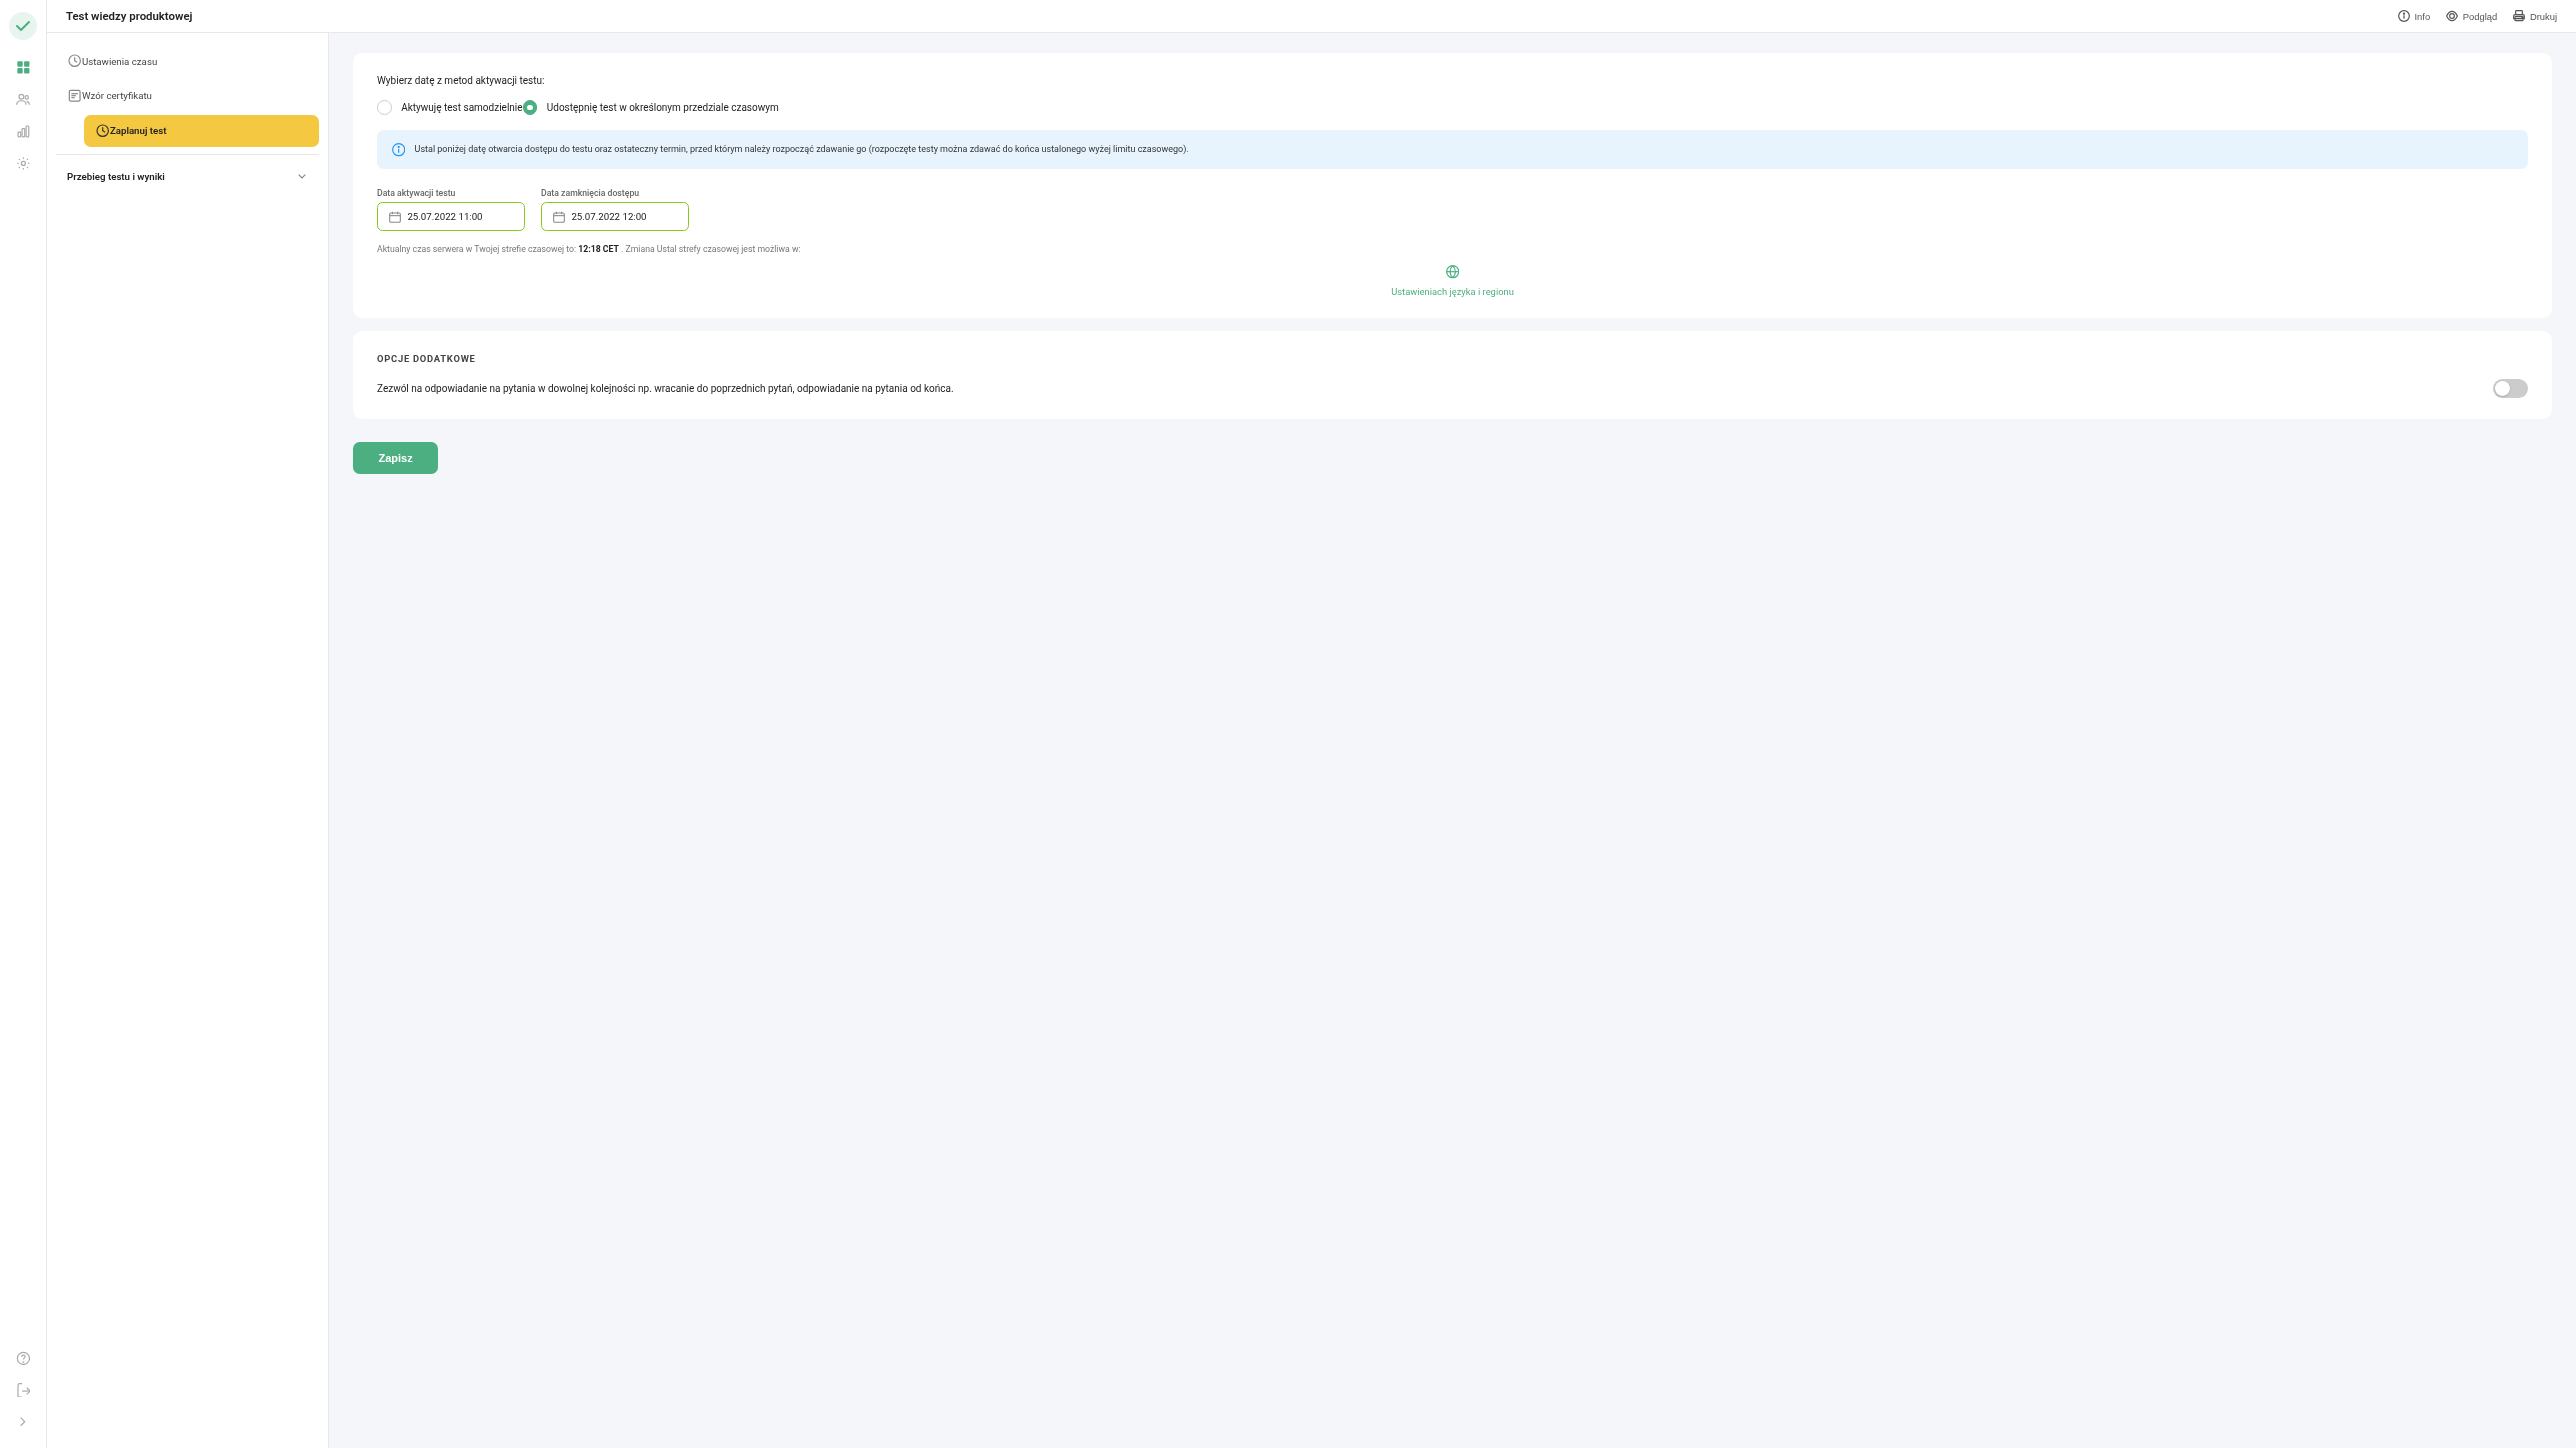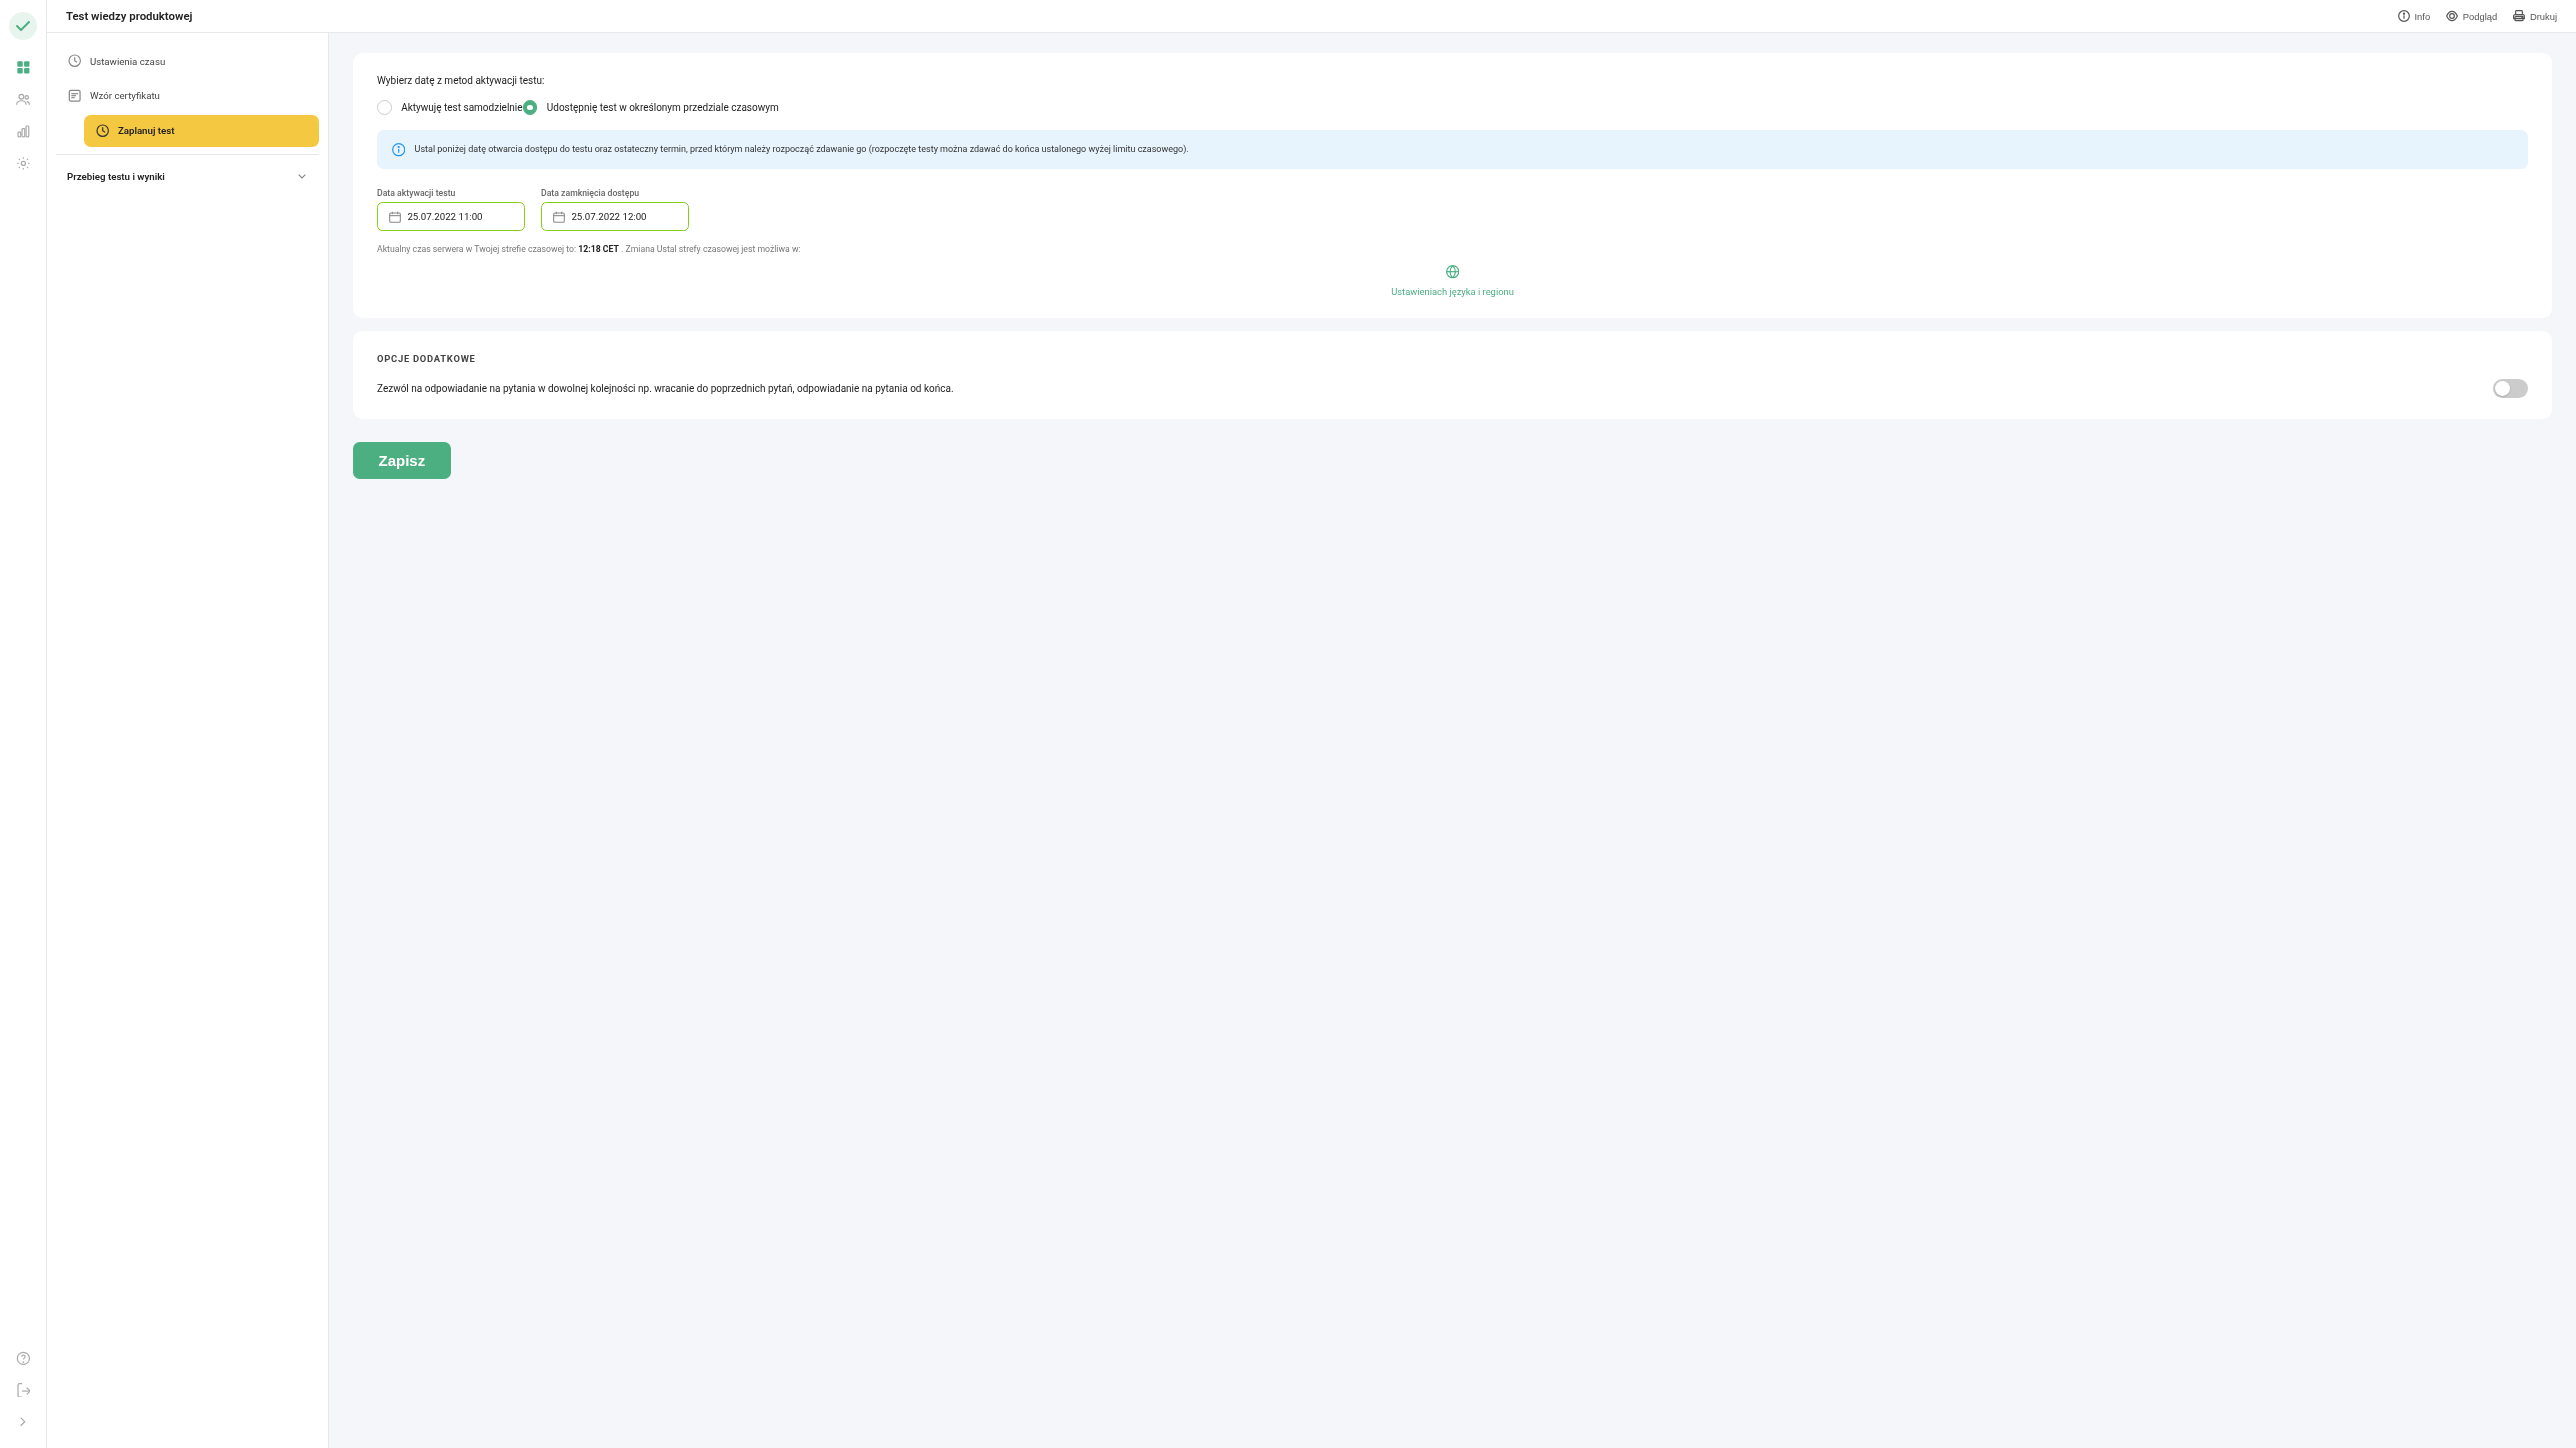--- a/index.html
+++ b/index.html
@@ -113,21 +113,20 @@
       padding: 12px 9.4px;
       flex-shrink: 0;
       display: flex;
       flex-direction: column;
       gap: 2.7px;
       overflow-y: auto;
     }
     .nav-item {
       display: flex;
       align-items: center;
-      gap: 8px;
       padding: 8.7px 10.7px;
       border-radius: 6.7px;
       cursor: pointer;
       color: #444;
       font-size: 9.7px;
     }
     .nav-item.active-yellow {
       background: #f5c842;
       color: #222;
       font-weight: 600;
@@ -347,21 +346,21 @@
     
     .save-row {
       padding: 9.4px 0 0 0;
     }
     .save-btn {
       background: #4caf82;
       color: #fff;
       border: none;
       border-radius: 6.7px;
       padding: 10px 25.5px;
-      font-size: 15px;
+      font-size: 11px;
       font-weight: 600;
       cursor: pointer;
     }
 
     
     svg { display: block; }
   </style>
 </head>
 <body>
 

